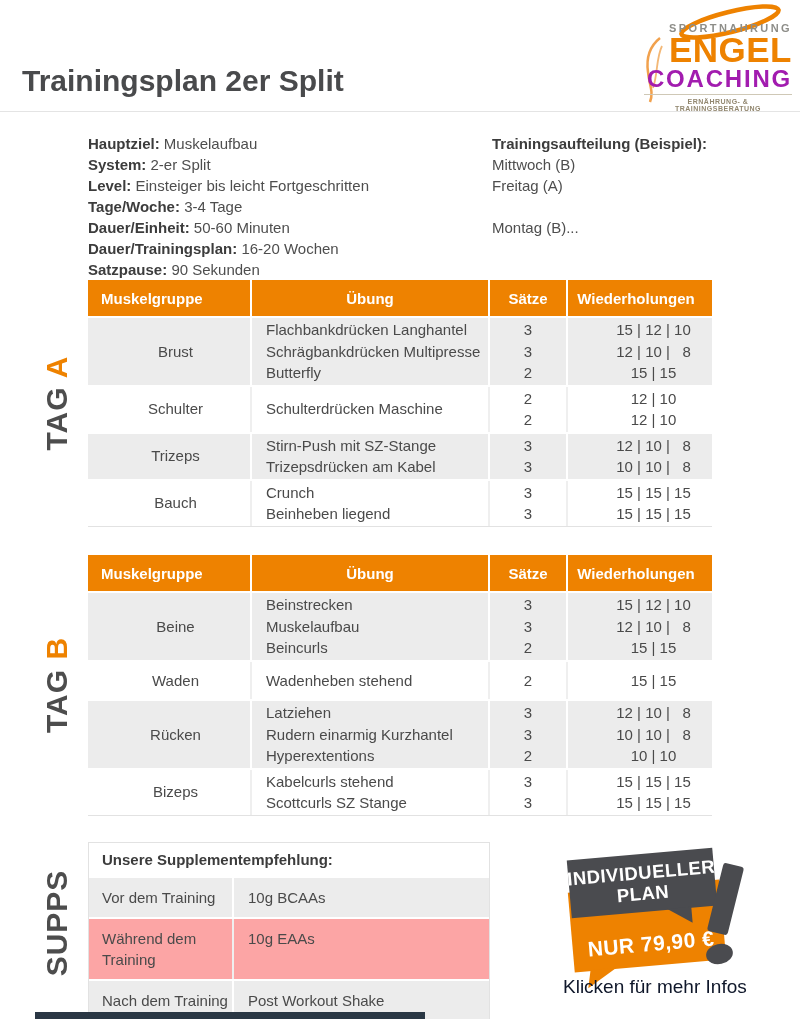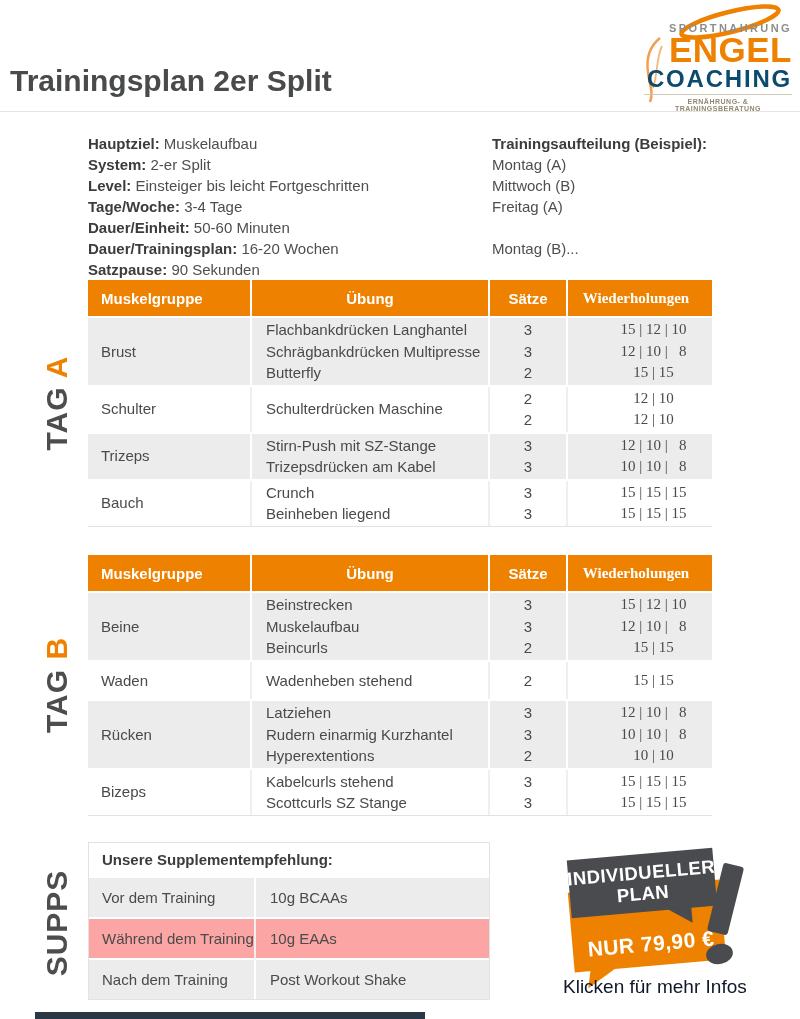--- a/index.html
+++ b/index.html
@@ -2,53 +2,53 @@
 <html><head>
 <meta charset="utf-8">
 <style>
   * { margin:0; padding:0; box-sizing:border-box; }
   html,body { width:800px; height:1019px; background:#ffffff;
     font-family:"Liberation Sans", sans-serif; color:#3f3f3f; }
   #page { position:relative; width:800px; height:1019px; overflow:hidden; background:#fff;padding-left:23px; }
 
   
   .header-rule { position:absolute; top:111px; left:0; width:800px; border-top:1px solid #e4e4e4; }
-  .page-title { position:absolute; left:10px; top:64px; font-size:30px; font-weight:bold;
+  .page-title { position:absolute; left:22px; top:64px; font-size:30px; font-weight:bold;
     color:#494a4c; letter-spacing:0px; }
   .logo { position:absolute; top:4px; right:8px; width:148px; text-align:right; }
   .logo-halo { position:absolute; top:-2px; right:6px; width:118px; height:40px; }
   .logo-figure { position:absolute; top:28px; left:-8px; width:32px; height:72px; }
   .logo-top { position:relative; font-size:11px; letter-spacing:2.4px; color:#8d8d88;
     padding-top:18px; font-weight:bold; }
   .logo-main { position:relative; font-size:35px; font-weight:bold; color:#ee8200;
     line-height:0.92; letter-spacing:0.5px; }
-  .logo-sub { position:relative; font-size:24px; font-weight:bold; color:#0c4a6e;
+  .logo-sub { position:relative; font-size:24px; font-weight:bold; color:#a21caf;
     letter-spacing:1.8px; line-height:1.05; }
   .logo-tagline { position:relative; margin-top:3px; border-top:1px solid #cfc8b6;
     padding-top:3px; font-size:7px; letter-spacing:0.5px; color:#92876f; font-weight:bold;
     text-align:center; }
 
   
   .info-left { position:absolute; left:88px; top:133px; font-size:15px; line-height:21px; }
   .info-left .lbl { font-weight:bold; color:#3c3c3c; }
   .info-left .val { color:#4e4e4e; }
   .info-right { position:absolute; left:492px; top:133px; font-size:15px; line-height:21px; color:#4e4e4e; }
   .info-right .split-title { font-weight:bold; color:#3c3c3c; }
   .spacer21 { height:21px; }
 
   
   .ttable { position:absolute; left:88px; width:624px; border-bottom:1px solid #e2e2e2; }
   .thead { display:flex; background:#ee8200; color:#fff; font-weight:bold; font-size:15px; height:36px; }
   .thead .cell { display:flex; align-items:center; }
   .cell { border-right:2px solid #fff; }
   .cell:last-child { border-right:none; }
-  .c-muscle { width:164px; padding-left:13px; }
+  .c-muscle { width:164px; padding-left:13px;text-align:center; }
   .c-ex { width:238px; padding-left:14px; }
   .c-sets { width:78px; justify-content:center; text-align:center; }
-  .c-reps { width:136px; justify-content:center; text-align:right;font-family:Liberation Serif, serif; }
+  .c-reps { width:136px; justify-content:center; text-align:right; }
   .trow { display:flex; border-top:2px solid #fff; font-size:15px; color:#4a4a4a; }
   .trow.gray { background:#ececec; }
   .trow.white { background:#ffffff; }
   .trow.white .cell { border-right-color:#efefef; }
   .trow .cell { display:flex; flex-direction:column; justify-content:center;
     line-height:21.5px; padding-top:1px; padding-bottom:1px; }
   .trow.single .cell { padding-top:8px; padding-bottom:8px; }
   .trow .c-muscle { justify-content:center; }
   .trow .c-sets, .trow .c-reps { align-items:center; }
   .reps-line { white-space:pre;margin-left:35px; }
@@ -61,21 +61,21 @@
   #vtagB { left:-40px; top:665px; }
   #vtagS { left:-40px; top:903px; }
 
   
   .supps { position:absolute; left:88px; top:842px; width:402px; border:1px solid #e2e2e2; }
   .supps-title { font-weight:bold; font-size:15px; color:#3c3c3c; background:#fff;
     padding:8px 0 8px 13px; }
   .srow { display:flex; font-size:15px; color:#4a4a4a; border-top:2px solid #fff; }
   .srow.gray { background:#ececec; }
   .srow.white { background:#fca5a5; }
-  .s-when { width:167px; padding:9px 0 9px 13px; border-right:2px solid #fff; line-height:21px; }
+  .s-when { width:145px; padding:9px 0 9px 13px; border-right:2px solid #fff; line-height:21px; }
   .srow.white .s-when { border-right-color:#efefef; }
   .s-what { padding:9px 0 9px 14px; line-height:21px; }
 
   
   .promo { position:absolute; left:555px; top:848px; width:220px; height:165px; cursor:pointer; }
   .promo-orange { position:absolute; left:16px; top:38px; width:152px; height:80px;
     background:#ee8200; transform:rotate(-5deg); }
   .promo-orange::after { content:""; position:absolute; left:14px; bottom:-17px;
     border-left:26px solid #ee8200; border-bottom:18px solid transparent; transform:skewX(-12deg); }
   .promo-dark { position:absolute; left:14px; top:6px; width:146px; height:58px;
@@ -122,21 +122,20 @@
     <div><span class="lbl">System:</span> <span class="val">2-er Split</span></div>
     <div><span class="lbl">Level:</span> <span class="val">Einsteiger bis leicht Fortgeschritten</span></div>
     <div><span class="lbl">Tage/Woche:</span> <span class="val">3-4 Tage</span></div>
     <div><span class="lbl">Dauer/Einheit:</span> <span class="val">50-60 Minuten</span></div>
     <div><span class="lbl">Dauer/Trainingsplan:</span> <span class="val">16-20 Wochen</span></div>
     <div><span class="lbl">Satzpause:</span> <span class="val">90 Sekunden</span></div>
   </div>
 
   <div class="info-right">
     <div class="split-title">Trainingsaufteilung (Beispiel):</div>
-    <div>Montag (A)</div>
     <div>Mittwoch (B)</div>
     <div>Freitag (A)</div>
     <div class="spacer21"></div>
     <div>Montag (B)...</div>
   </div>
 
   <div class="vtag" id="vtagA">
     <span>TAG</span> <span class="hl">A</span>
   </div>
 

